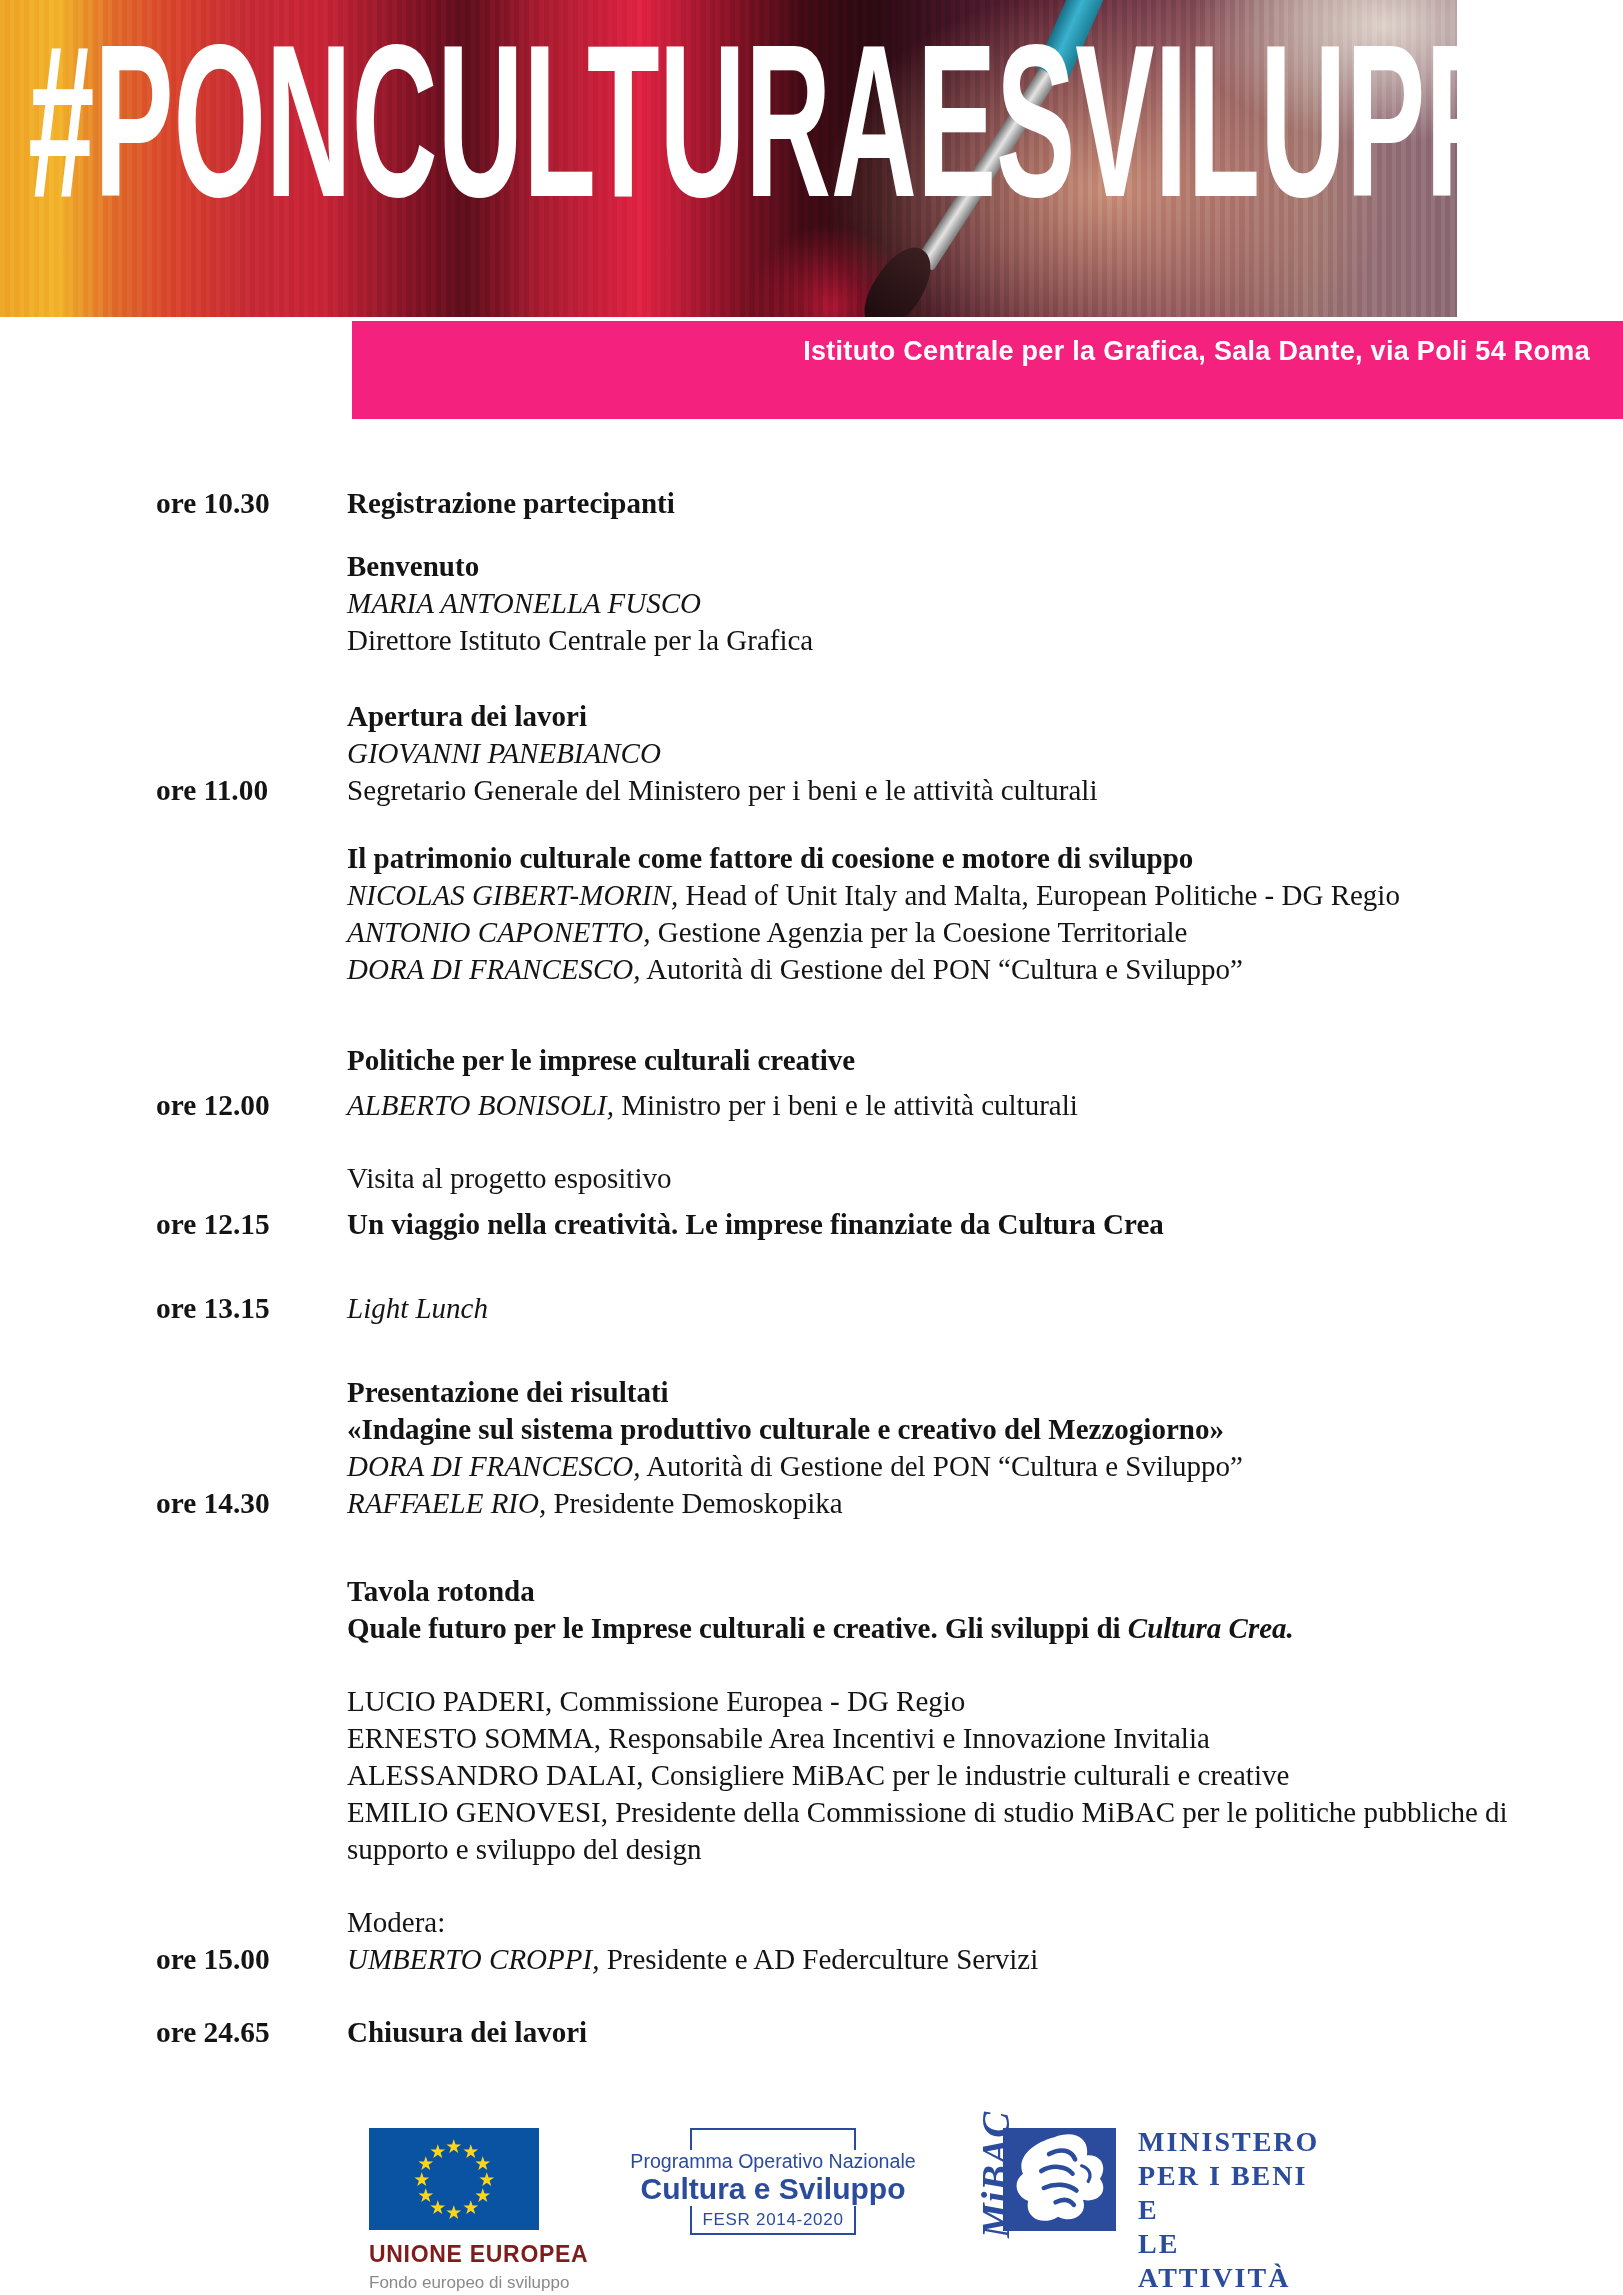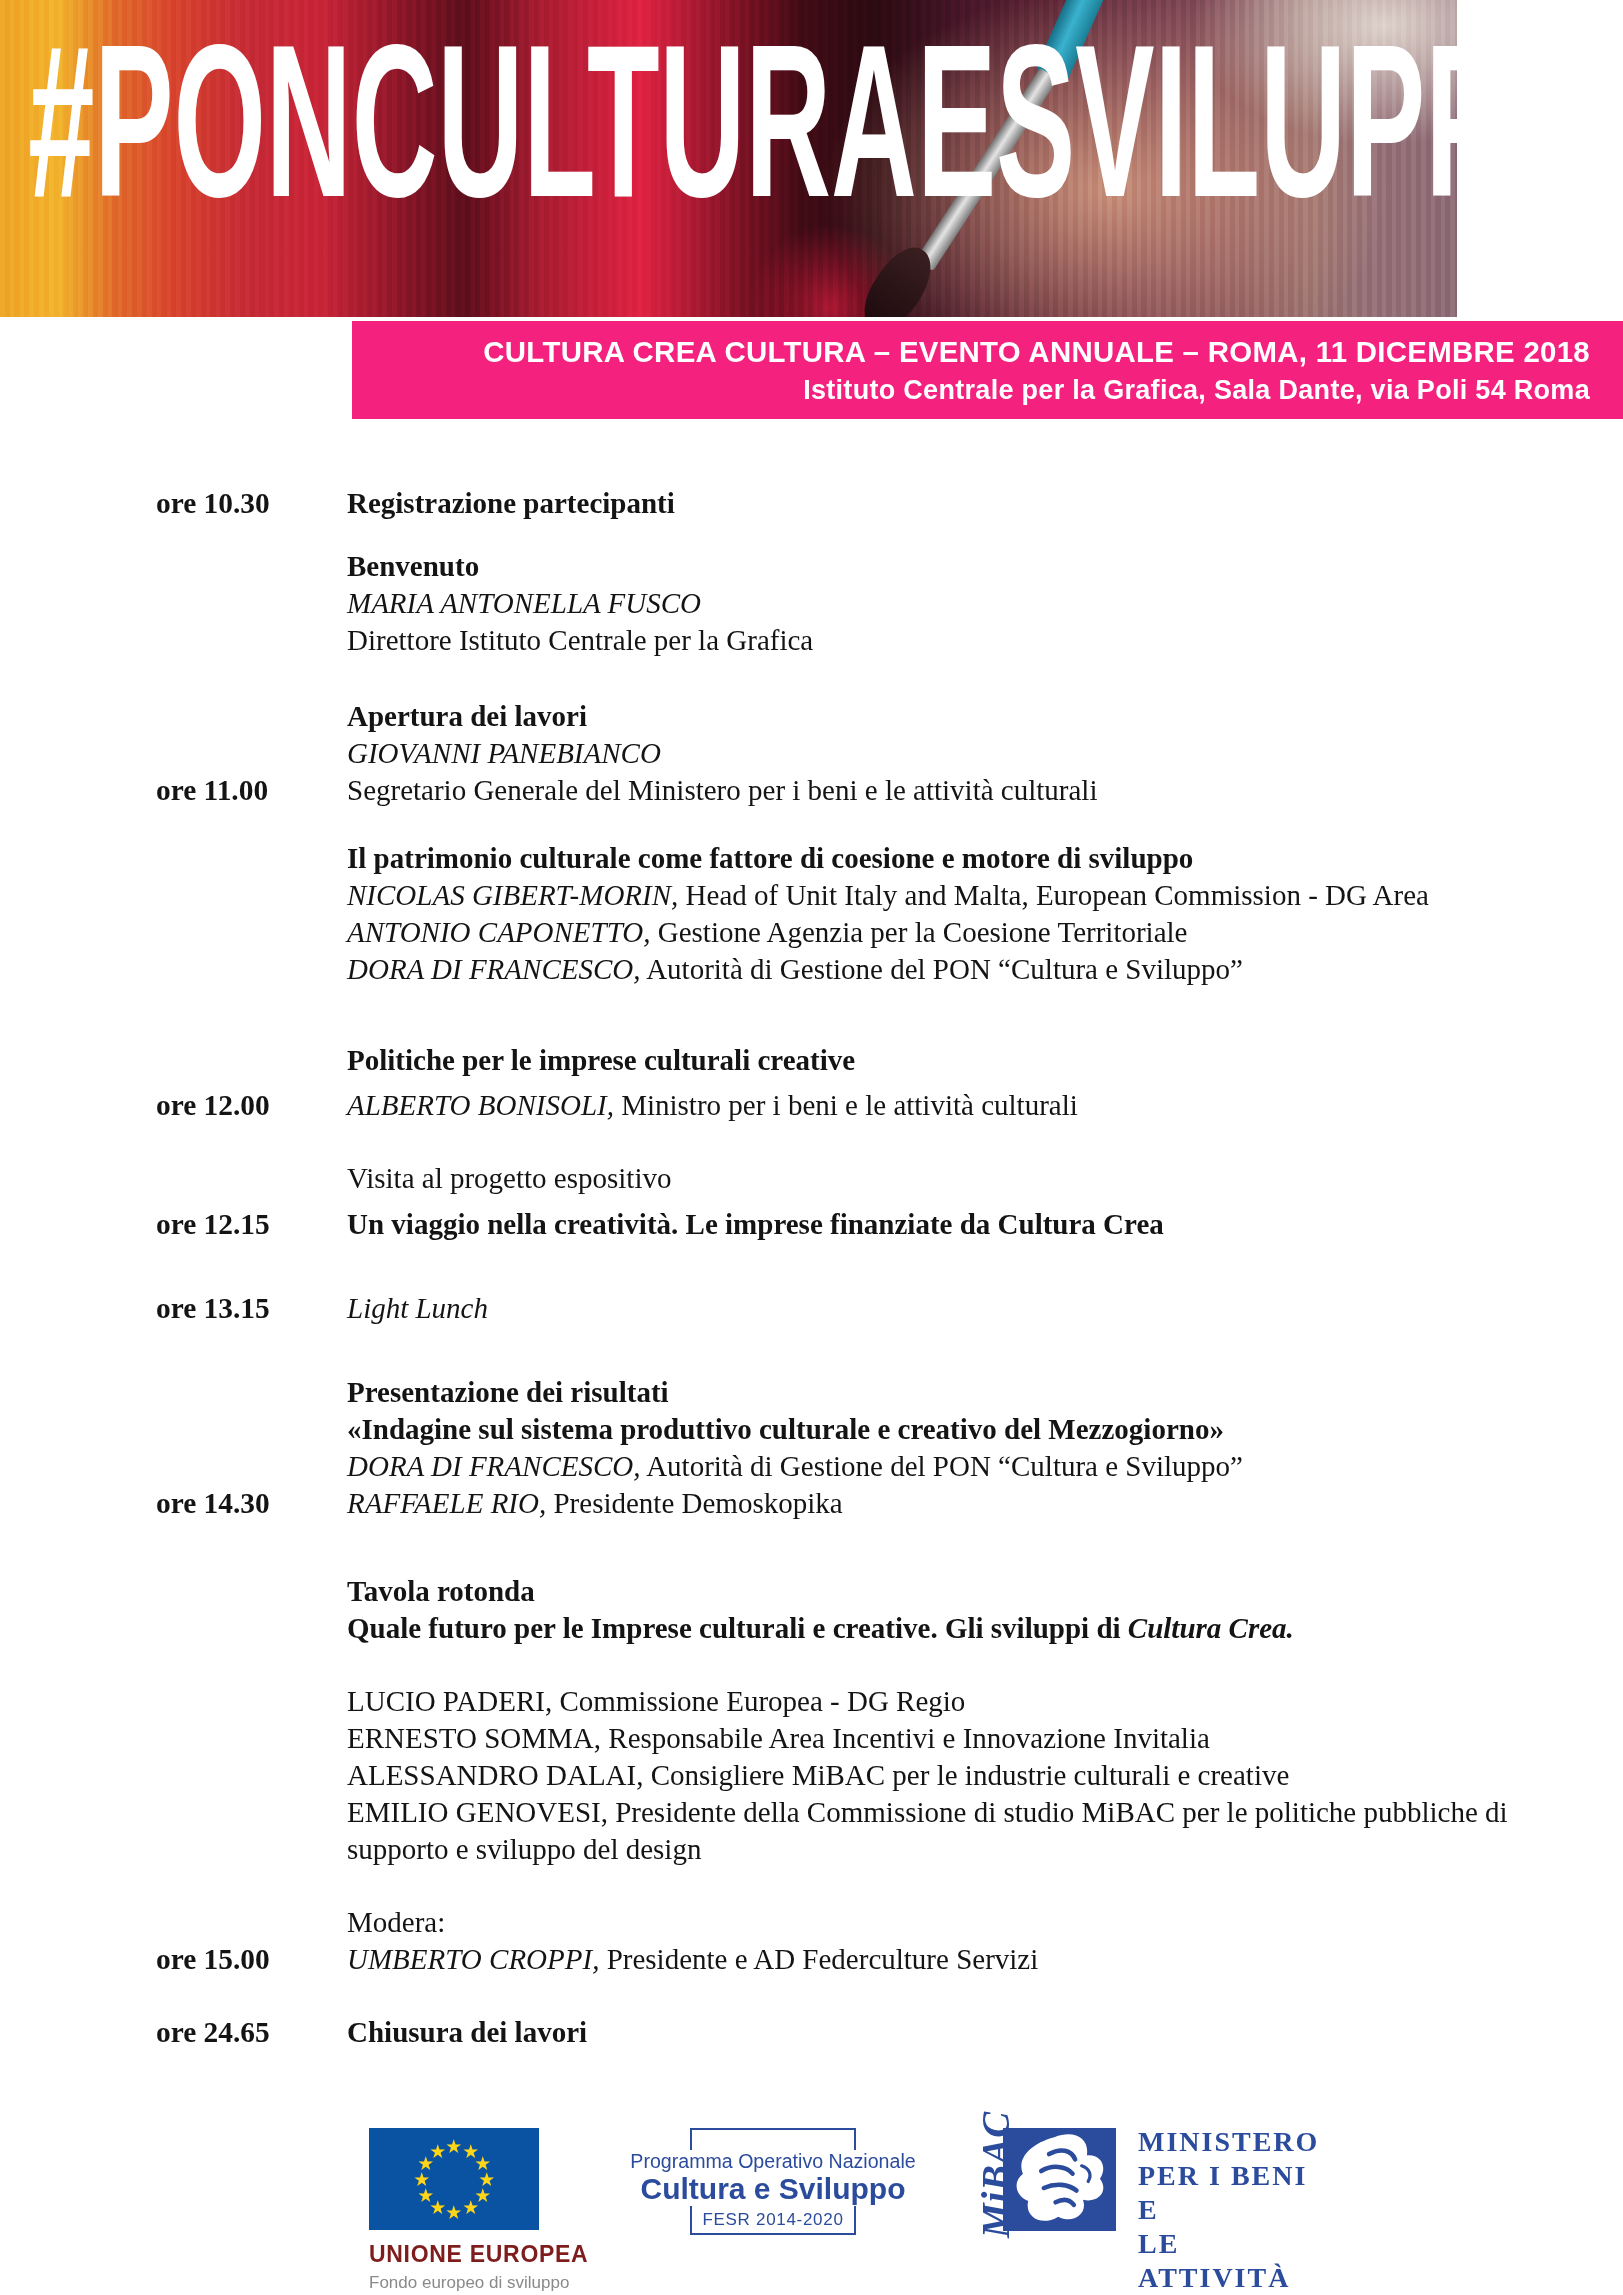--- a/index.html
+++ b/index.html
@@ -99,21 +99,20 @@
     <div class="hdr-texture"></div>
     <div class="brush-handle"></div>
     <div class="brush-ferrule"></div>
     <div class="brush-bristles"></div>
     <svg class="hashtag-svg" width="1623" height="317" viewBox="0 0 2481 485">
       <text x="42" y="300" font-family="Liberation Sans, DejaVu Sans, sans-serif" font-weight="bold" font-size="332" fill="#ffffff" textLength="2400" lengthAdjust="spacingAndGlyphs">#PONCULTURAESVILUPPO</text>
     </svg>
   </div>
 
   <div class="banner">
-    <div class="banner-l1">CULTURA CREA CULTURA – EVENTO ANNUALE – ROMA, 11 DICEMBRE 2018</div>
     <div class="banner-l2">Istituto Centrale per la Grafica, Sala Dante, via Poli 54 Roma</div>
   </div>
 
   <div class="schedule">
       <div class="srow">
         <div class="stime">ore 10.30</div>
         <div class="scontent">
           <div class="sline"><span class="b">Registrazione partecipanti</span></div>
         </div>
       </div>
@@ -130,21 +129,21 @@
         <div class="scontent">
           <div class="sline"><span class="b">Apertura dei lavori</span></div>
           <div class="sline"><span class="i">GIOVANNI PANEBIANCO</span></div>
           <div class="sline"><span class="r">Segretario Generale del Ministero per i beni e le attività culturali</span></div>
         </div>
       </div>
       <div class="srow" style="margin-top: 31px;">
         <div class="stime"></div>
         <div class="scontent">
           <div class="sline"><span class="b">Il patrimonio culturale come fattore di coesione e motore di sviluppo</span></div>
-          <div class="sline"><span class="i">NICOLAS GIBERT-MORIN,</span><span class="r"> Head of Unit Italy and Malta, European Commission - DG Area</span></div>
+          <div class="sline"><span class="i">NICOLAS GIBERT-MORIN,</span><span class="r"> Head of Unit Italy and Malta, European Politiche - DG Regio</span></div>
           <div class="sline"><span class="i">ANTONIO CAPONETTO,</span><span class="r"> Gestione Agenzia per la Coesione Territoriale</span></div>
           <div class="sline"><span class="i">DORA DI FRANCESCO,</span><span class="r"> Autorità di Gestione del PON “Cultura e Sviluppo”</span></div>
         </div>
       </div>
       <div class="srow" style="margin-top: 54px;">
         <div class="stime">ore 12.00</div>
         <div class="scontent">
           <div class="sline"><span class="b">Politiche per le imprese culturali creative</span></div>
           <div class="sline" style="margin-top: 7.9px;"><span class="i">ALBERTO BONISOLI,</span><span class="r"> Ministro per i beni e le attività culturali</span></div>
         </div>

